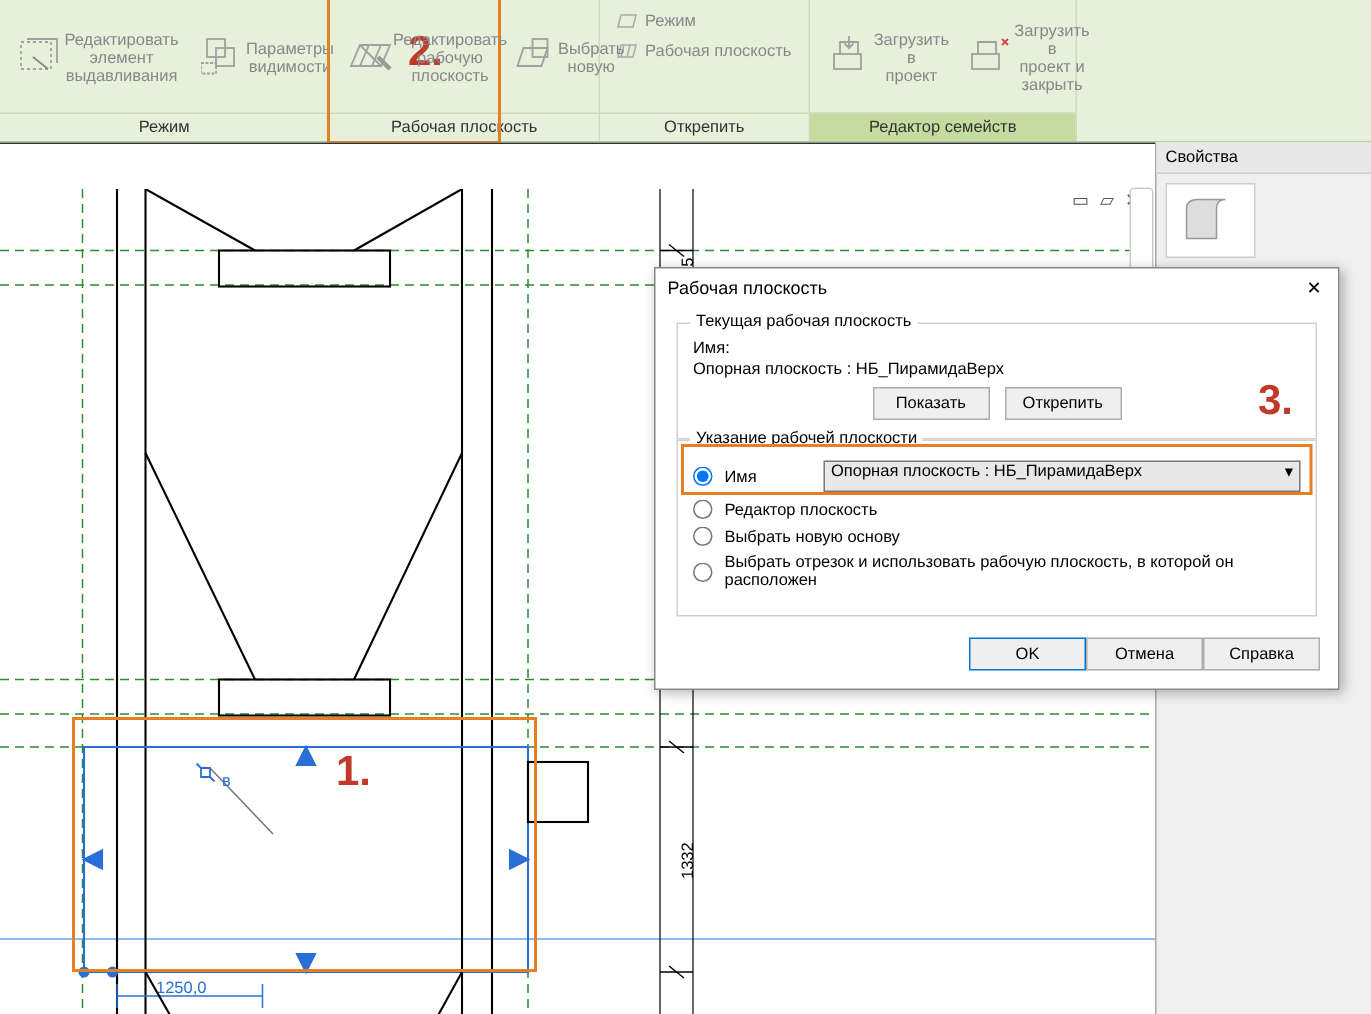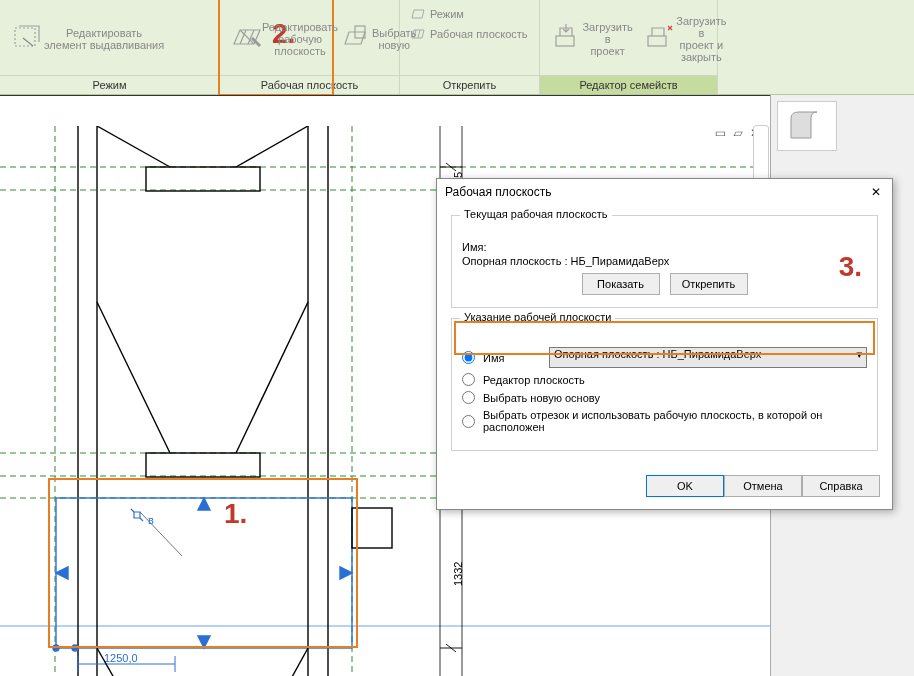--- a/index.html
+++ b/index.html
@@ -27,21 +27,21 @@
 
 .props { position: absolute; top: 95px; right: 0; width: 144px; background: #f0f0f0; border-left: 1px solid #aaa; height: 581px; }
 .props-header { background: #e8e8e8; font-size: 11px; padding: 4px 6px; border-bottom: 1px solid #ccc; }
 .props-icon { width: 60px; height: 50px; margin: 6px; background: #fff; border: 1px solid #ccc; display: flex; align-items: center; justify-content: center; }
 
 
 .dialog { position: absolute; top: 178px; left: 436px; width: 457px; background: #fff; border: 1px solid #888; box-shadow: 2px 2px 8px rgba(0,0,0,.3); font-size: 12px; }
 .dialog-title { display: flex; justify-content: space-between; padding: 6px 8px; font-size: 12px; }
 .dialog-close { cursor: pointer; width:16px; text-align:center; }
 .dialog-body { padding: 10px 14px 6px 14px; }
-.fieldset { border: 1px solid #d0d0d0; padding: 23px 10px 12px 10px; margin-bottom: 10px; position: relative; }
+.fieldset { border: 1px solid #d0d0d0; padding: 8px 10px 12px 10px; position: relative; }
 .fieldset-legend { position: absolute; top: -8px; left: 8px; background: #fff; padding: 0 4px; font-size: 11px; }
 .info-line { font-size: 11px; margin: 2px 0; }
 .btn-row { display: flex; gap: 10px; justify-content: center; margin-top: 6px; }
 .win-btn { min-width: 78px; height: 22px; font-size: 11px; background: #efefef; border: 1px solid #adadad; cursor: pointer; }
 .win-btn.primary { border: 1px solid #0078d7; }
 .radio-row { display: flex; align-items: center; margin: 5px 0; font-size: 11px; gap: 6px; }
 .radio-row input[type=radio] { margin: 0 2px 0 0; }
 .select { flex: 1; height: 21px; font-size: 11px; background: #e8e8e8; border: 1px solid #7a7a7a; padding: 0 4px; }
 .dialog-footer { display: flex; justify-content: flex-end; padding: 8px 12px 12px 12px; }
 
@@ -60,20 +60,31 @@
         <div class="icon-box">
           <svg width="30" height="26">
               <rect x="2" y="4" width="20" height="18" stroke-dasharray="2 2"></rect>
               <path d="M6 2 L26 2 L26 18"></path>
               <path d="M20 22 L10 14" stroke="#888"></path>
             </svg>
         </div>
         <span style="white-space:pre-line;">Редактировать
 элемент выдавливания</span>
       </div>
+      <div class="ribbon-btn">
+        <div class="icon-box">
+          <svg width="28" height="26">
+              <rect x="4" y="2" width="12" height="12"></rect>
+              <rect x="10" y="8" width="12" height="12"></rect>
+              <rect x="0" y="18" width="10" height="7" stroke-dasharray="2 1"></rect>
+            </svg>
+        </div>
+        <span style="white-space:pre-line;">Параметры
+видимости</span>
+      </div>
     </div>
     <div class="ribbon-group-label">Режим</div>
   </div>
 
   <div class="ribbon-group" style="width:180px; position:relative;">
     <div class="orange-box" style="top:-2px;left:-2px;width:116px;height:98px;"></div>
     <div class="red-label" style="top:18px;left:52px;">2.</div>
     <div class="ribbon-buttons">
       <div class="ribbon-btn" style="width:108px;">
         <div class="icon-box">
@@ -235,20 +246,21 @@
     <text x="462" y="460" class="dim-text" transform="rotate(-90 462 460)">1332</text>
     <text x="462" y="578" class="dim-text" transform="rotate(-90 462 578)">43</text>
   </svg>
 
   <div class="orange-box" style="top:382px;left:48px;width:310px;height:170px;"></div>
   <div class="red-label" style="top:402px;left:224px;">1.</div>
 </div>
 
 <div class="props">
   <div style="position:absolute; top:30px; left:-18px; width:16px; height:64px; background:#fff; border:1px solid #ccc; border-radius:3px;"></div>
+  <div class="props-header">Свойства</div>
   <div class="props-icon">
     <svg width="40" height="36">
         <path d="M4 30 L4 10 Q4 4 12 4 L30 4 Q24 4 24 10 L24 30 Z" fill="#ddd" stroke="#999"></path>
       </svg>
   </div>
 </div>
 
 <div class="dialog">
   <div class="dialog-title">
     <span>Рабочая плоскость</span>

